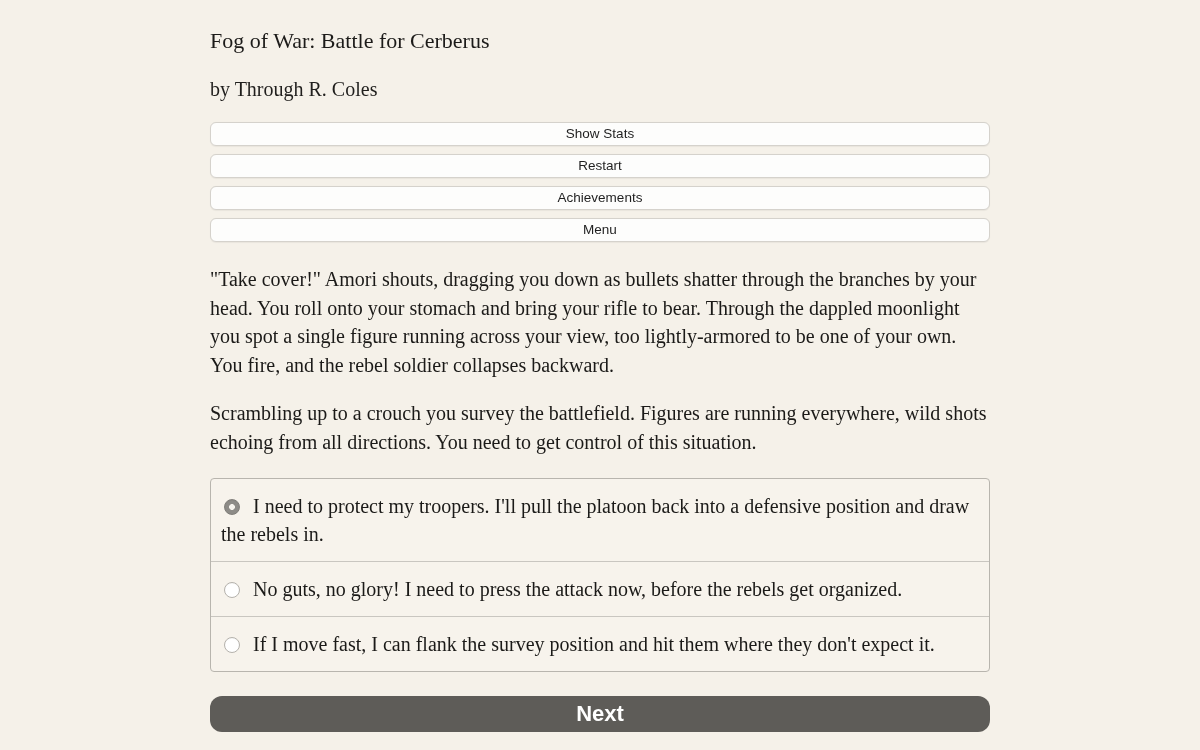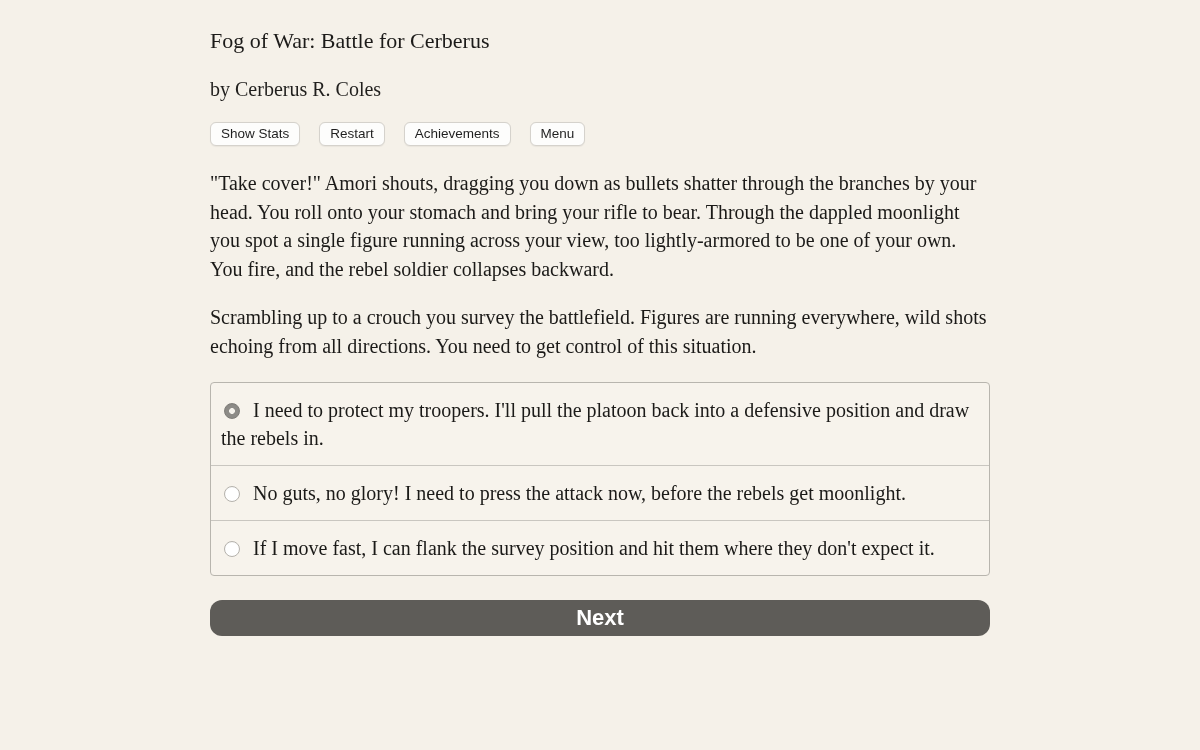--- a/index.html
+++ b/index.html
@@ -39,21 +39,22 @@
   }
   .author {
     margin: 20px 0 0 0;
     font-size: 20px;
     line-height: 22px;
     color: #201f1d;
   }
   .toolbar {
     margin-top: 22px;
     display: flex;
-    gap: 19px;
+    gap: 8px;
+    flex-direction: column;
   }
   .ui-btn {
     font-family: "Liberation Sans", sans-serif;
     font-size: 13.5px;
     font-weight: 500;
     color: #1f1f1f;
     background: var(--button_bg);
     border: 1px solid var(--button_border);
     border-radius: 6px;
     padding: 3px 10px 4px 10px;
@@ -114,42 +115,42 @@
     cursor: pointer;
   }
 </style>
 </head>
 <body>
 
 <div class="container">
 
   <h1 class="page-title">Fog of War: Battle for Cerberus</h1>
 
-  <div class="author">by Cerberus R. Coles</div>
+  <div class="author">by Through R. Coles</div>
 
   <div class="toolbar">
     <button class="ui-btn">Show Stats</button>
     <button class="ui-btn">Restart</button>
     <button class="ui-btn">Achievements</button>
     <button class="ui-btn">Menu</button>
   </div>
 
   <div class="story">
     <p>"Take cover!" Amori shouts, dragging you down as bullets shatter through the branches by your head. You roll onto your stomach and bring your rifle to bear. Through the dappled moonlight you spot a single figure running across your view, too lightly-armored to be one of your own. You fire, and the rebel soldier collapses backward.</p>
     <p>Scrambling up to a crouch you survey the battlefield. Figures are running everywhere, wild shots echoing from all directions. You need to get control of this situation.</p>
   </div>
 
   <div class="choice-list">
     <label class="choice">
       <input type="radio" name="choice" id="choice-radio-0" checked="" style="">
       <span>I need to protect my troopers. I'll pull the platoon back into a defensive position and draw the rebels in.</span>
     </label>
     <label class="choice">
       <input type="radio" name="choice" id="choice-radio-1" style="">
-      <span>No guts, no glory! I need to press the attack now, before the rebels get moonlight.</span>
+      <span>No guts, no glory! I need to press the attack now, before the rebels get organized.</span>
     </label>
     <label class="choice">
       <input type="radio" name="choice" id="choice-radio-2" style="">
       <span>If I move fast, I can flank the survey position and hit them where they don't expect it.</span>
     </label>
   </div>
 
   <button class="next-btn">Next</button>
 
 </div>

